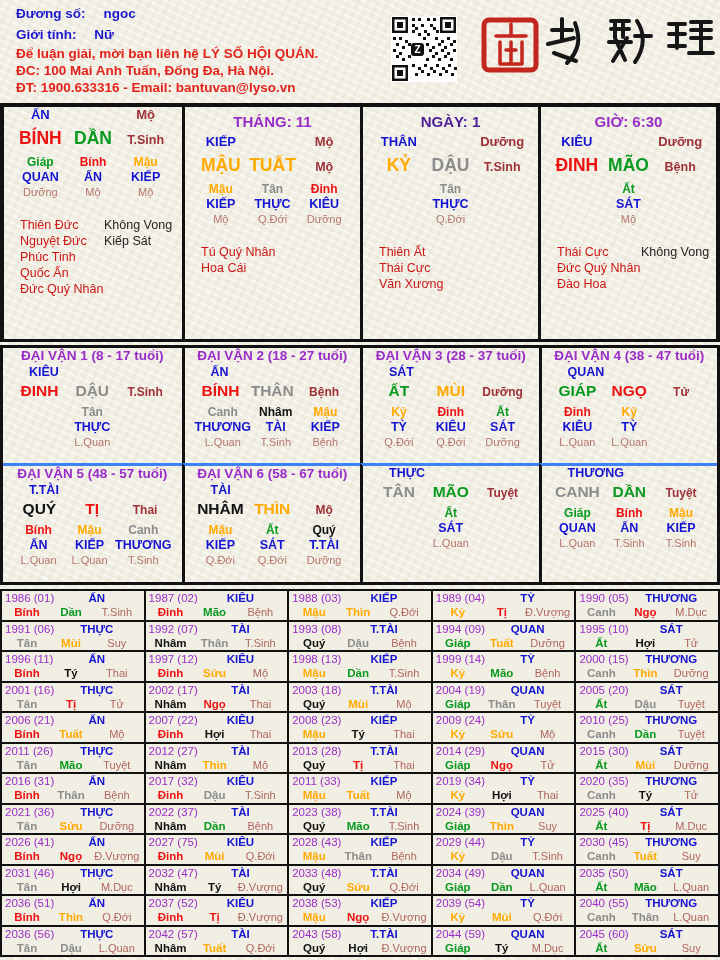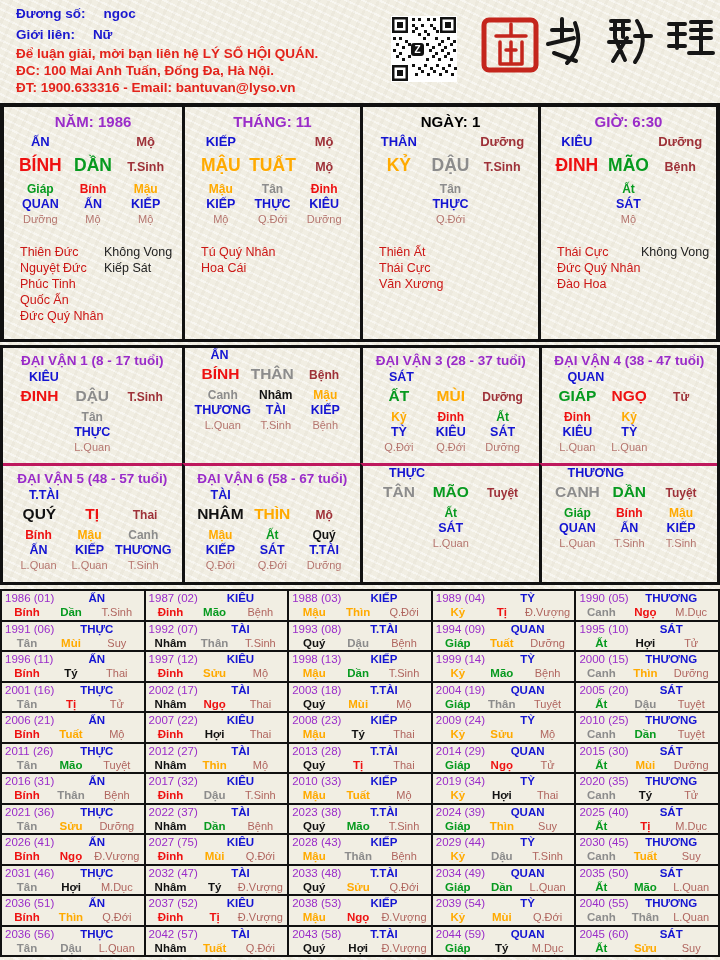--- a/index.html
+++ b/index.html
@@ -35,22 +35,22 @@
   .h-god{font-weight:bold;font-size:12.5px;color:#1414d2;}
   .h-stage{font-size:11px;color:#b5756e;}
   .stars{display:flex;padding:7px 0 0 16px;font-size:12.5px;line-height:16px;}
   .sr{width:84px;color:#cc1715;}
   .sb{color:#222;}
   
   .dv{left:0;top:345px;width:720px;height:240px;box-sizing:border-box;border:3px solid #111;
       display:grid;grid-template-columns:repeat(4,1fr);grid-template-rows:115px 119px;}
   .dcell{box-sizing:border-box;overflow:hidden;}
   .dcell:nth-child(4n+2),.dcell:nth-child(4n+3),.dcell:nth-child(4n+4){border-left:3px solid #111;}
-  .dcell:nth-child(n+5){border-top:3px solid #be185d;}
-  .d-title{height:17px;padding-top:5px;text-align:center;font-weight:bold;font-size:13.5px;color:#9a2cc9;}
+  .dcell:nth-child(n+5){border-top:3px solid #3b82f6;}
+  .d-title{height:17px;text-align:center;font-weight:bold;font-size:13.5px;color:#9a2cc9;}
   .d-god{height:17px;padding-left:26px;font-weight:bold;font-size:12.5px;color:#1414d2;}
   .d-row{height:23px;font-weight:bold;}
   .d-row .big{font-size:15.5px;}
   .d-row .side{font-size:12px;padding-top:3px;}
   .d-hidden{height:50px;}
   .stage-dark{color:#9e3138;}
   
   .years{left:0;top:589px;width:720px;height:368px;box-sizing:border-box;border:2px solid #111;
     background:#111;display:grid;grid-template-columns:repeat(5,1fr);grid-auto-rows:1fr;gap:2px;}
   .ycell{background:#f1eee3;padding:1px 3px;overflow:hidden;}
@@ -64,21 +64,21 @@
 </style>
 </head>
 <body>
 
 <div class="abs header">
   <div class="hline hblue" style="top:6px">
     <span>Đương số:</span>
     <span class="gval">ngoc</span>
   </div>
   <div class="hline hblue" style="top:27px">
-    <span>Giới liên:</span>
+    <span>Giới tính:</span>
     <span class="gval">Nữ</span>
   </div>
   <div class="hline hred" style="top:46px">Để luận giải, mời bạn liên hệ LÝ SỐ HỘI QUÁN.</div>
   <div class="hline hred" style="top:63px">ĐC: 100 Mai Anh Tuấn, Đống Đa, Hà Nội.</div>
   <div class="hline hred" style="top:80px">ĐT: 1900.633316 - Email: bantuvan@lyso.vn</div>
 
   <svg class="abs" style="left:383px;top:16px" width="66" height="66" viewBox="0 0 66 66">
     <rect x="0" y="0" width="66" height="66" fill="#ffffff"></rect>
     <g fill="#111">
       <rect x="1" y="1" width="16" height="16"></rect>
@@ -167,21 +167,20 @@
     <g stroke="#161616" fill="none" stroke-width="4" stroke-linecap="round" stroke-linejoin="round">
       <path d="M72 20 h20 M82 9 v22 M68 34 l26 -6 M95 13 c6 16 4 28 -8 40 M74 43 l22 8"></path>
       <path d="M131 11 h18 M131 19 h18 M135 11 v16 M143 11 v16 M129 32 h22 M135 28 l10 22 M147 28 l-14 23 M157 11 c8 12 8 27 -2 41 M155 26 h16"></path>
       <path d="M189 14 h16 M189 24 h16 M189 36 h16 M197 14 v24 M211 12 h20 M211 20 h20 M211 28 h20 M221 12 v30 M209 43 h24"></path>
     </g>
   </svg>
 </div>
 
 <section class="abs pillars">
     <div class="pillar">
-      <div class="p-title" style="color: rgb(154, 44, 201);">NĂM: 1986</div>
       <div class="row3 p-row1">
         <div style="color: rgb(20, 20, 210);">ẤN</div>
         <div></div>
         <div class="stage-dark">Mộ</div>
       </div>
       <div class="row3 p-row2">
         <div class="big" style="color: rgb(238, 17, 17);">BÍNH</div>
         <div class="big" style="color: rgb(7, 154, 31);">DẦN</div>
         <div class="side stage-dark">T.Sinh</div>
       </div>
@@ -247,21 +246,21 @@
       </div>
       <div class="stars">
         <div class="sr">
           <div>Tú Quý Nhân</div>
           <div>Hoa Cái</div>
         </div>
         <div class="sb"></div>
       </div>
     </div>
     <div class="pillar">
-      <div class="p-title" style="color: #000000;">NGÀY: 1</div>
+      <div class="p-title" style="color: #4c1d95;">NGÀY: 1</div>
       <div class="row3 p-row1">
         <div style="color: rgb(20, 20, 210);">THÂN</div>
         <div></div>
         <div class="stage-dark">Dưỡng</div>
       </div>
       <div class="row3 p-row2">
         <div class="big" style="color: rgb(255, 170, 0);">KỶ</div>
         <div class="big" style="color: rgb(140, 140, 140);">DẬU</div>
         <div class="side stage-dark">T.Sinh</div>
       </div>
@@ -329,20 +328,21 @@
         <div class="hcol"></div>
         <div class="hcol">
           <div class="h-stem" style="color: rgb(140, 140, 140);">Tân</div>
           <div class="h-god">THỰC</div>
           <div class="h-stage">L.Quan</div>
         </div>
         <div class="hcol"></div>
       </div>
     </div>
     <div class="dcell">
+      <div class="d-title" style="color: rgb(154, 44, 201);">ĐẠI VẬN 2 (18 - 27 tuổi)</div>
       <div class="d-god">ẤN</div>
       <div class="row3 d-row">
         <div class="big" style="color: rgb(238, 17, 17);">BÍNH</div>
         <div class="big" style="color: rgb(140, 140, 140);">THÂN</div>
         <div class="side stage-dark">Bệnh</div>
       </div>
       <div class="row3 d-hidden">
         <div class="hcol">
           <div class="h-stem" style="color: rgb(140, 140, 140);">Canh</div>
           <div class="h-god">THƯƠNG</div>
@@ -851,21 +851,21 @@
         <span class="y-god">KIÊU</span>
       </div>
       <div class="y-l2">
         <span class="y-stem" style="color: rgb(238, 17, 17);">Đinh</span>
         <span class="y-branch" style="color: rgb(140, 140, 140);">Dậu</span>
         <span class="y-stage">T.Sinh</span>
       </div>
     </div>
     <div class="ycell">
       <div class="y-l1">
-        <span class="y-year">2010 (33)</span>
+        <span class="y-year">2011 (33)</span>
         <span class="y-god">KIẾP</span>
       </div>
       <div class="y-l2">
         <span class="y-stem" style="color: rgb(255, 170, 0);">Mậu</span>
         <span class="y-branch" style="color: rgb(255, 170, 0);">Tuất</span>
         <span class="y-stage">Mộ</span>
       </div>
     </div>
     <div class="ycell">
       <div class="y-l1">

